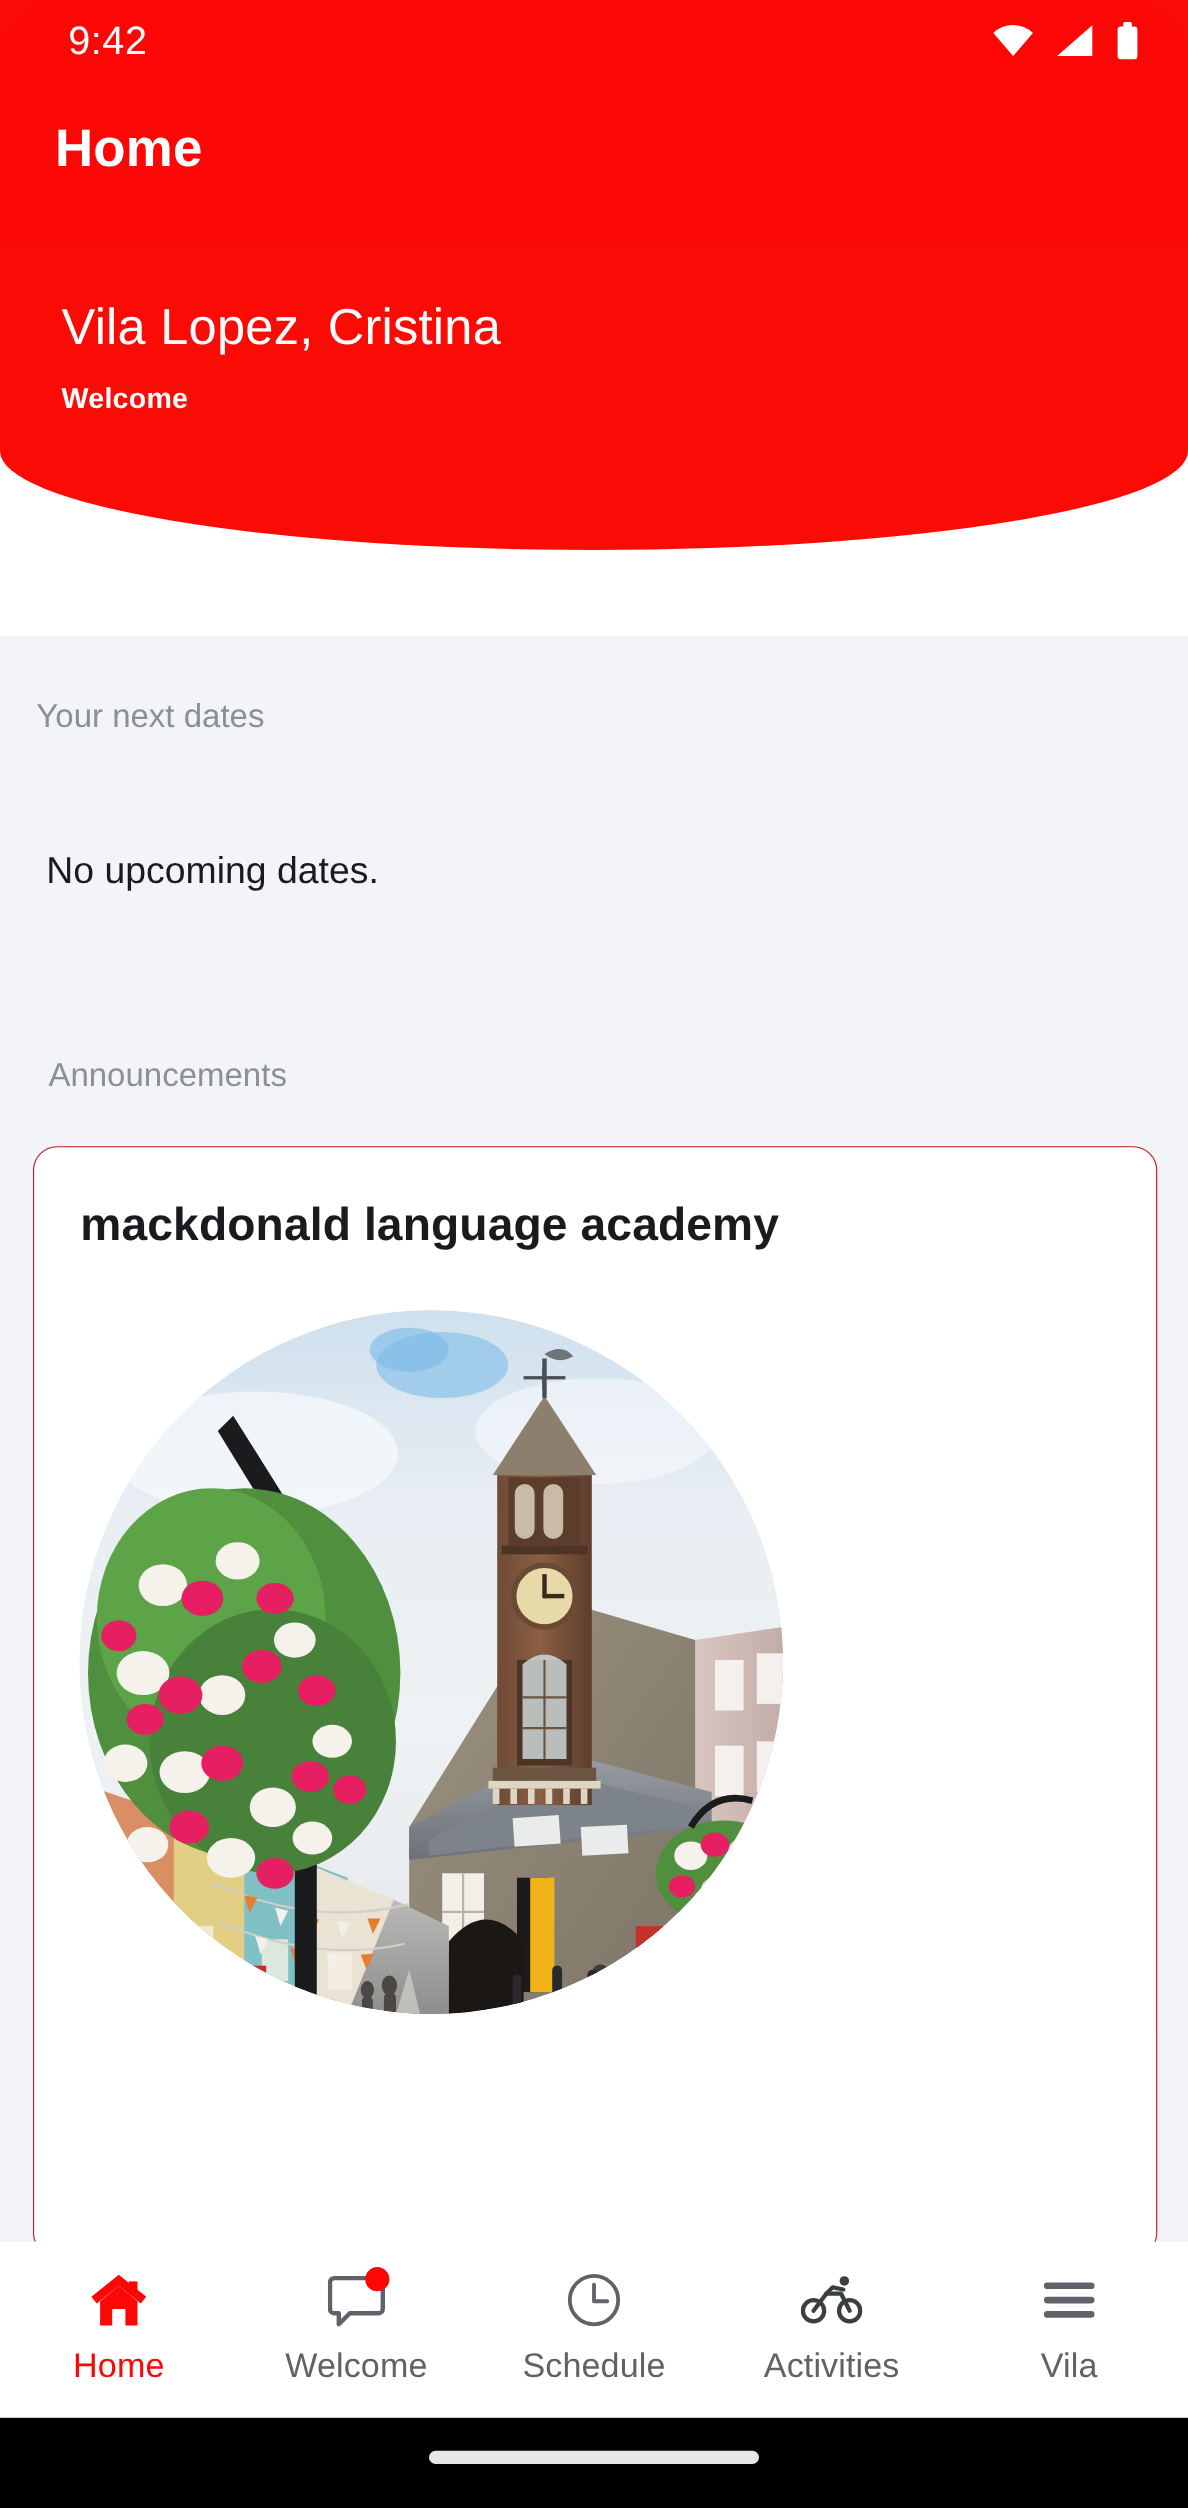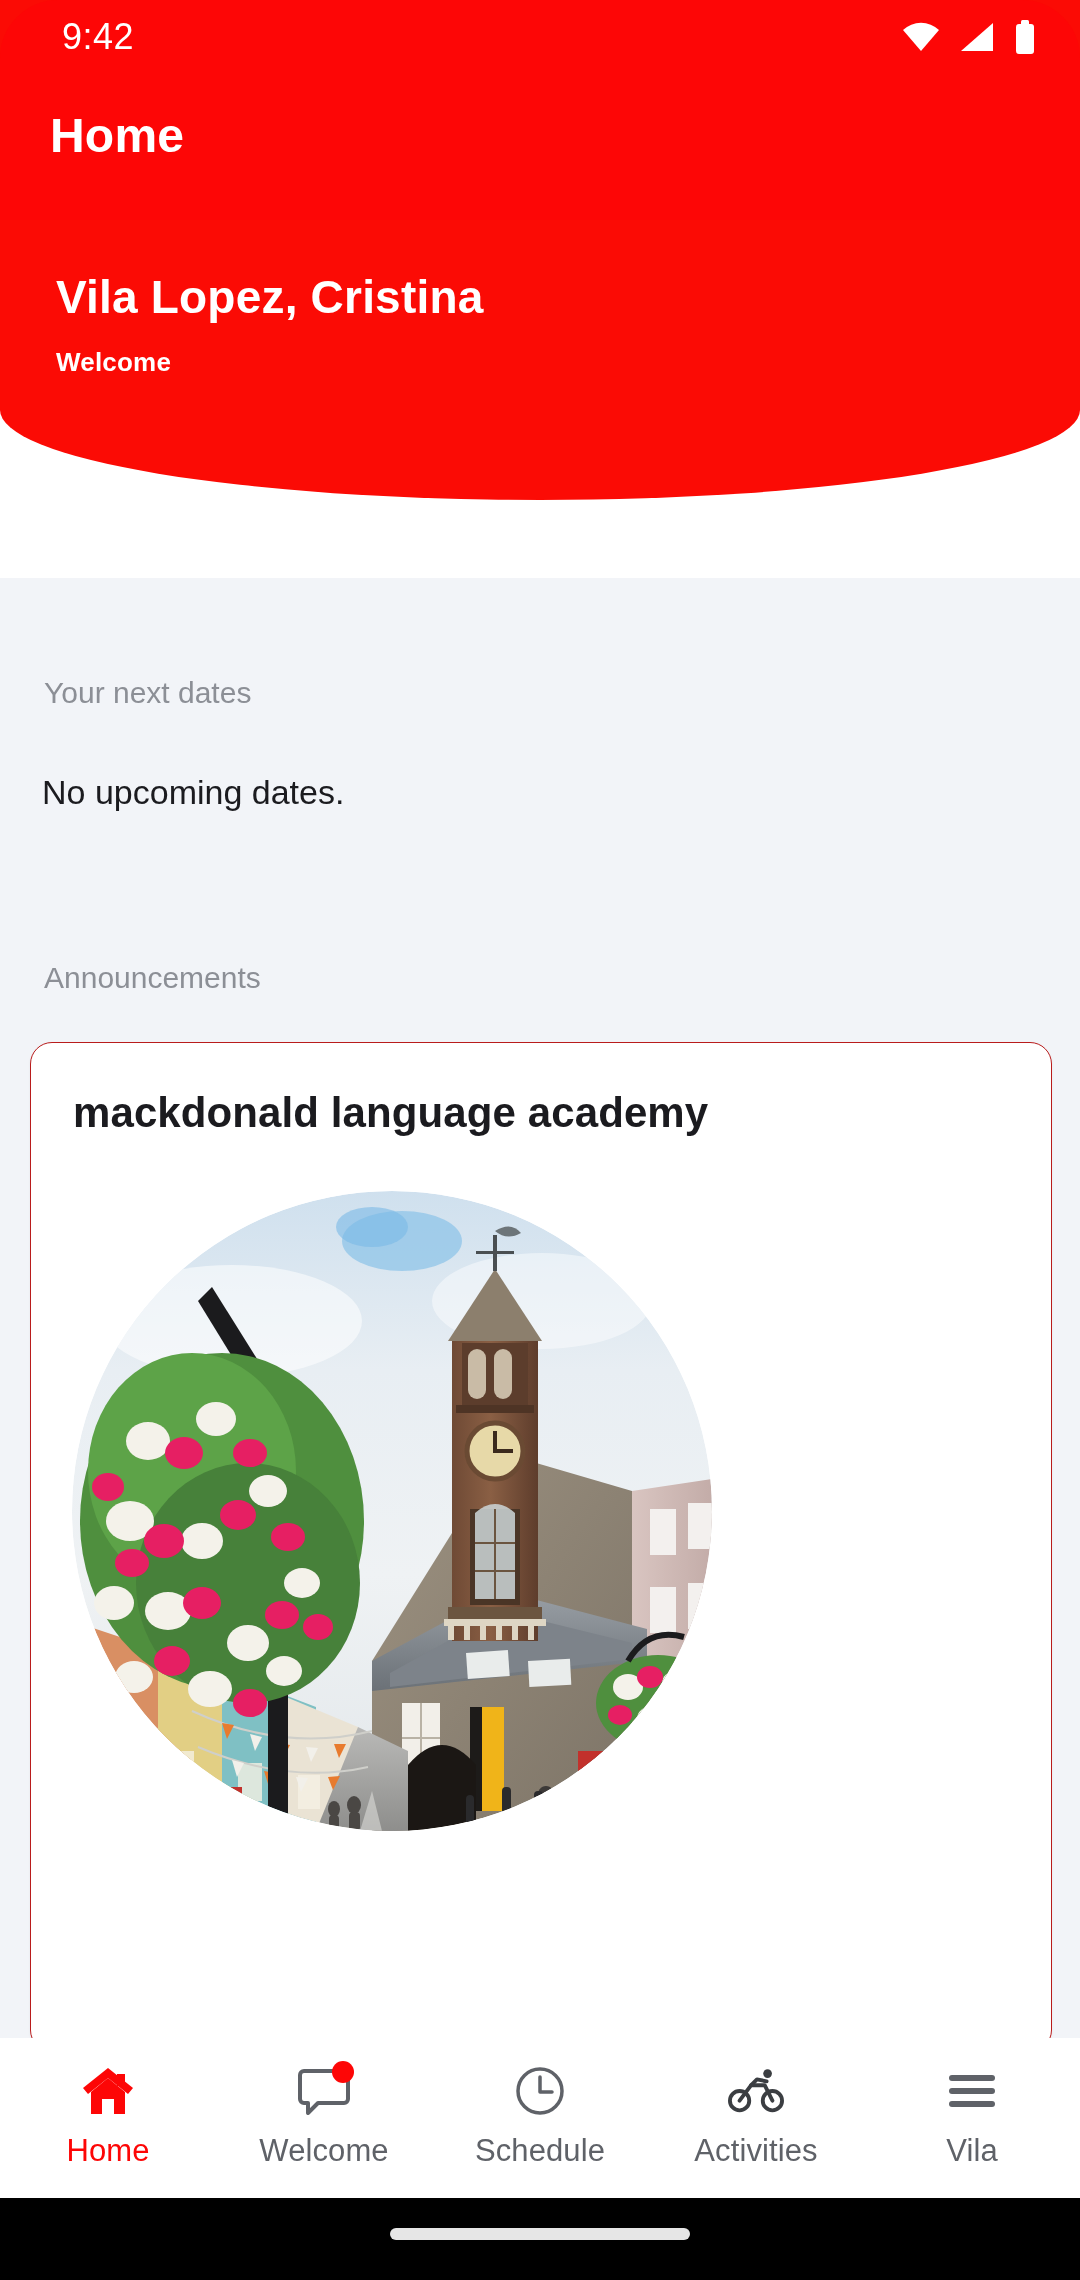--- a/index.html
+++ b/index.html
@@ -60,40 +60,40 @@
     position:absolute; left:50px; top:108px;
     font-size:48px; font-weight:700; color:#ffffff;
     letter-spacing:.2px;
   }
 
   #user-block {
     position:absolute; left:56px; top:272px;
     color:#ffffff;
   }
   #user-name {
-    font-size:46px; font-weight:700; letter-spacing:.2px;
+    font-size:46px; font-weight:400; letter-spacing:.2px;
     line-height:1.1;
   }
   #welcome {
     margin-top:24px;
     font-size:26px; font-weight:700; letter-spacing:.2px;
   }
 
   
   #content {
     position:absolute; left:0; top:578px;
     width:1080px; height:1460px;
     background:#f2f4f8;
     overflow:hidden;
   }
   .section-label {
     color:#8c8f96;
     font-size:30px; font-weight:400;
   }
-  #next-dates-label { position:absolute; left:44px; top:57px;margin-top:41px; }
+  #next-dates-label { position:absolute; left:33px; top:57px; }
   #no-dates {
     position:absolute; left:42px; top:195px;
     color:#1b1b1f;
     font-size:34px; font-weight:400;
   }
   #announcements-label { position:absolute; left:44px; top:383px; }
 
   
   #announcement-card {
     position:absolute; left:30px; top:464px;

